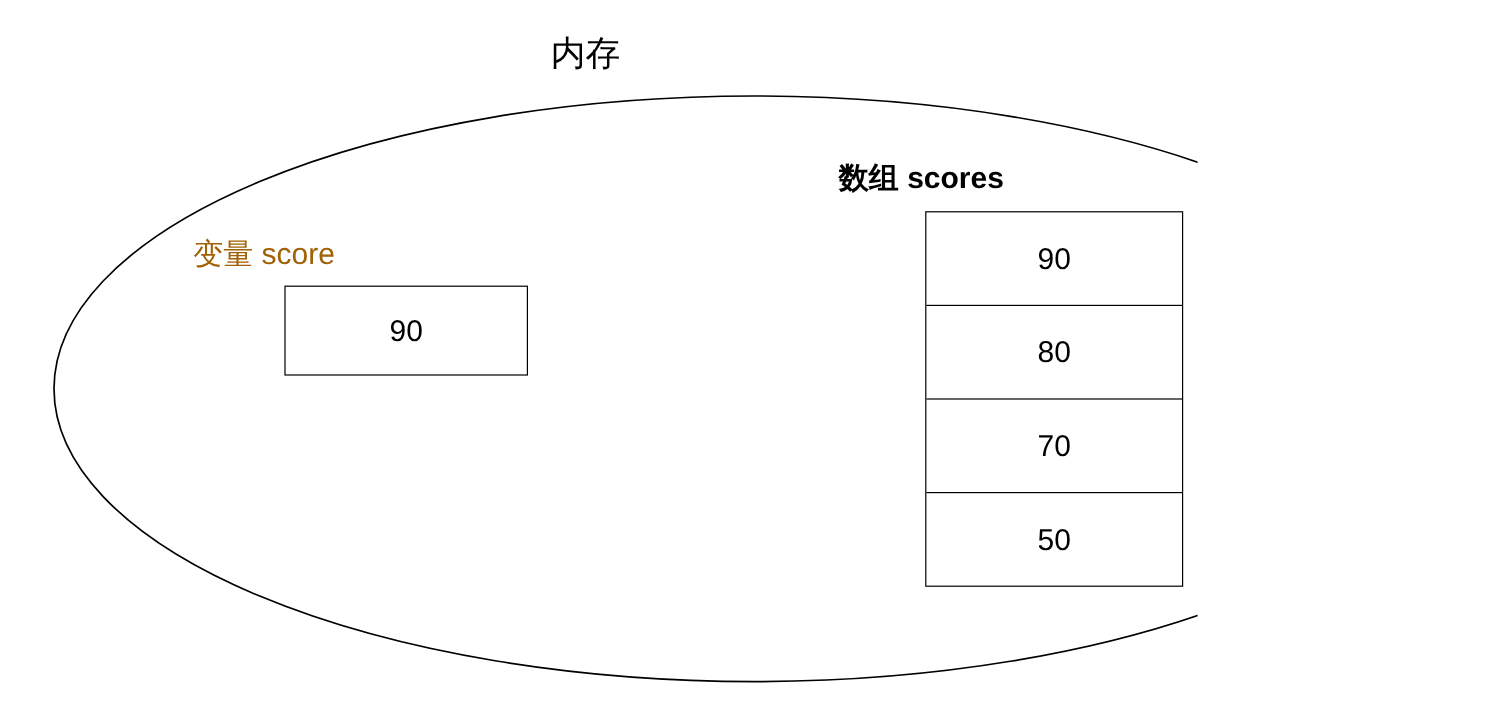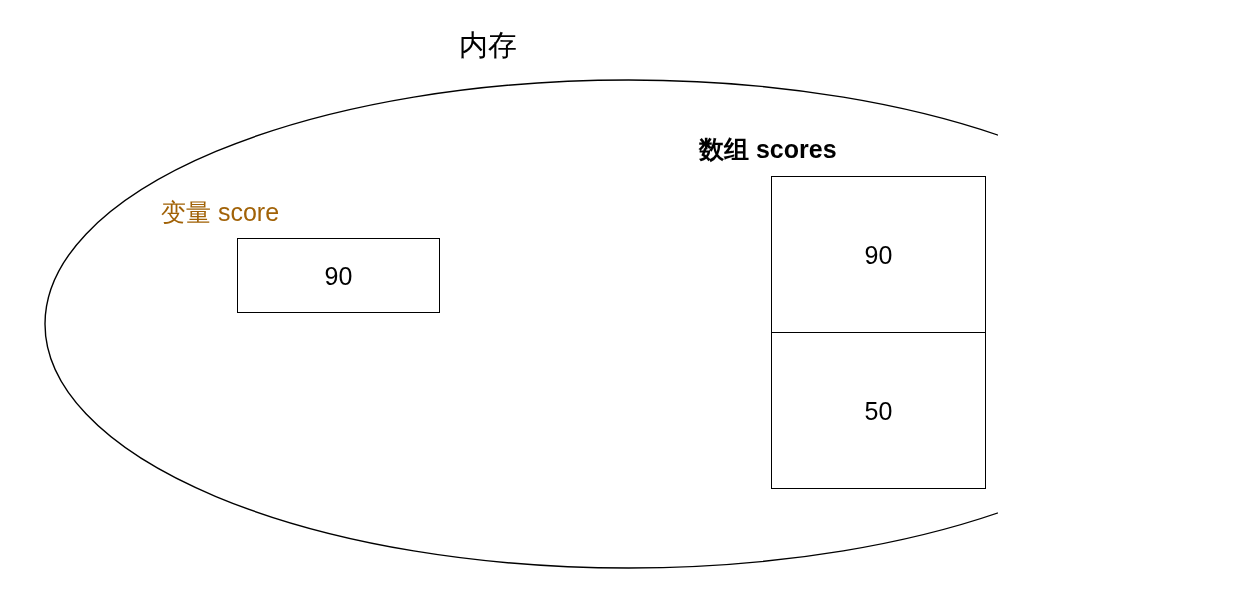--- a/index.html
+++ b/index.html
@@ -117,17 +117,23 @@
     <span class="cell-value">90</span>
   </div>
 
   <div class="array-label">数组 scores</div>
 
   <div class="array-box">
     <div class="array-cell">
       <span class="cell-value">90</span>
     </div>
     <div class="array-cell">
+      <span class="cell-value">80</span>
+    </div>
+    <div class="array-cell">
+      <span class="cell-value">70</span>
+    </div>
+    <div class="array-cell">
       <span class="cell-value">50</span>
     </div>
   </div>
 
 </div>
 
 </body></html>

